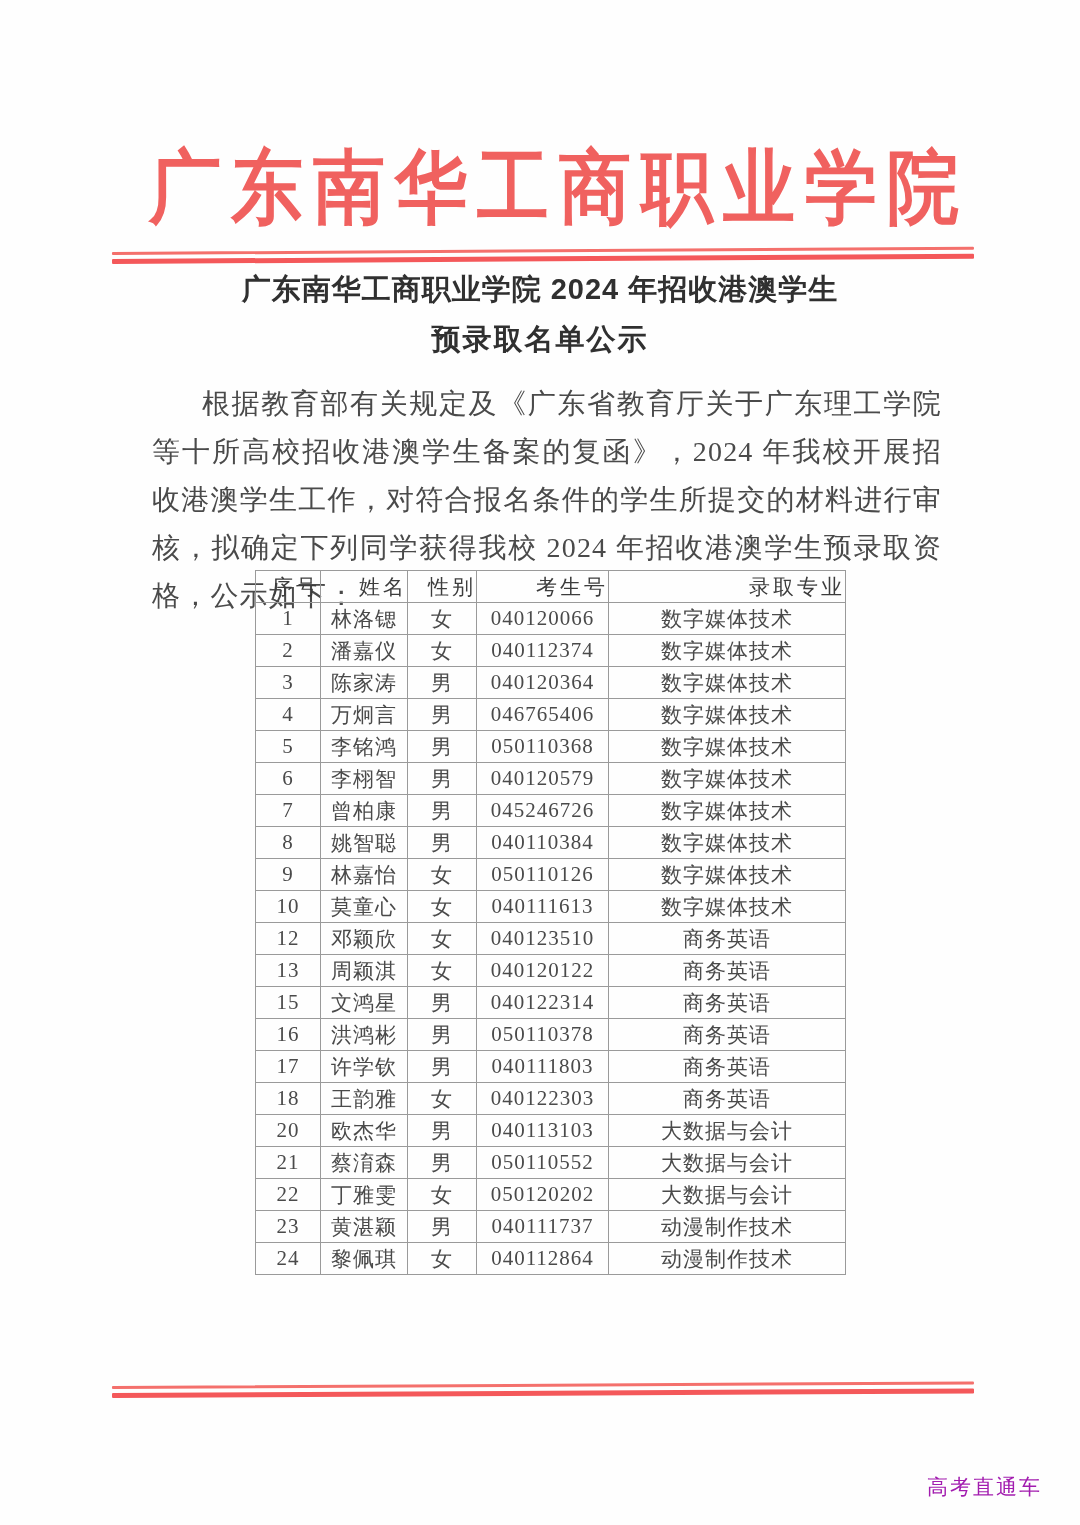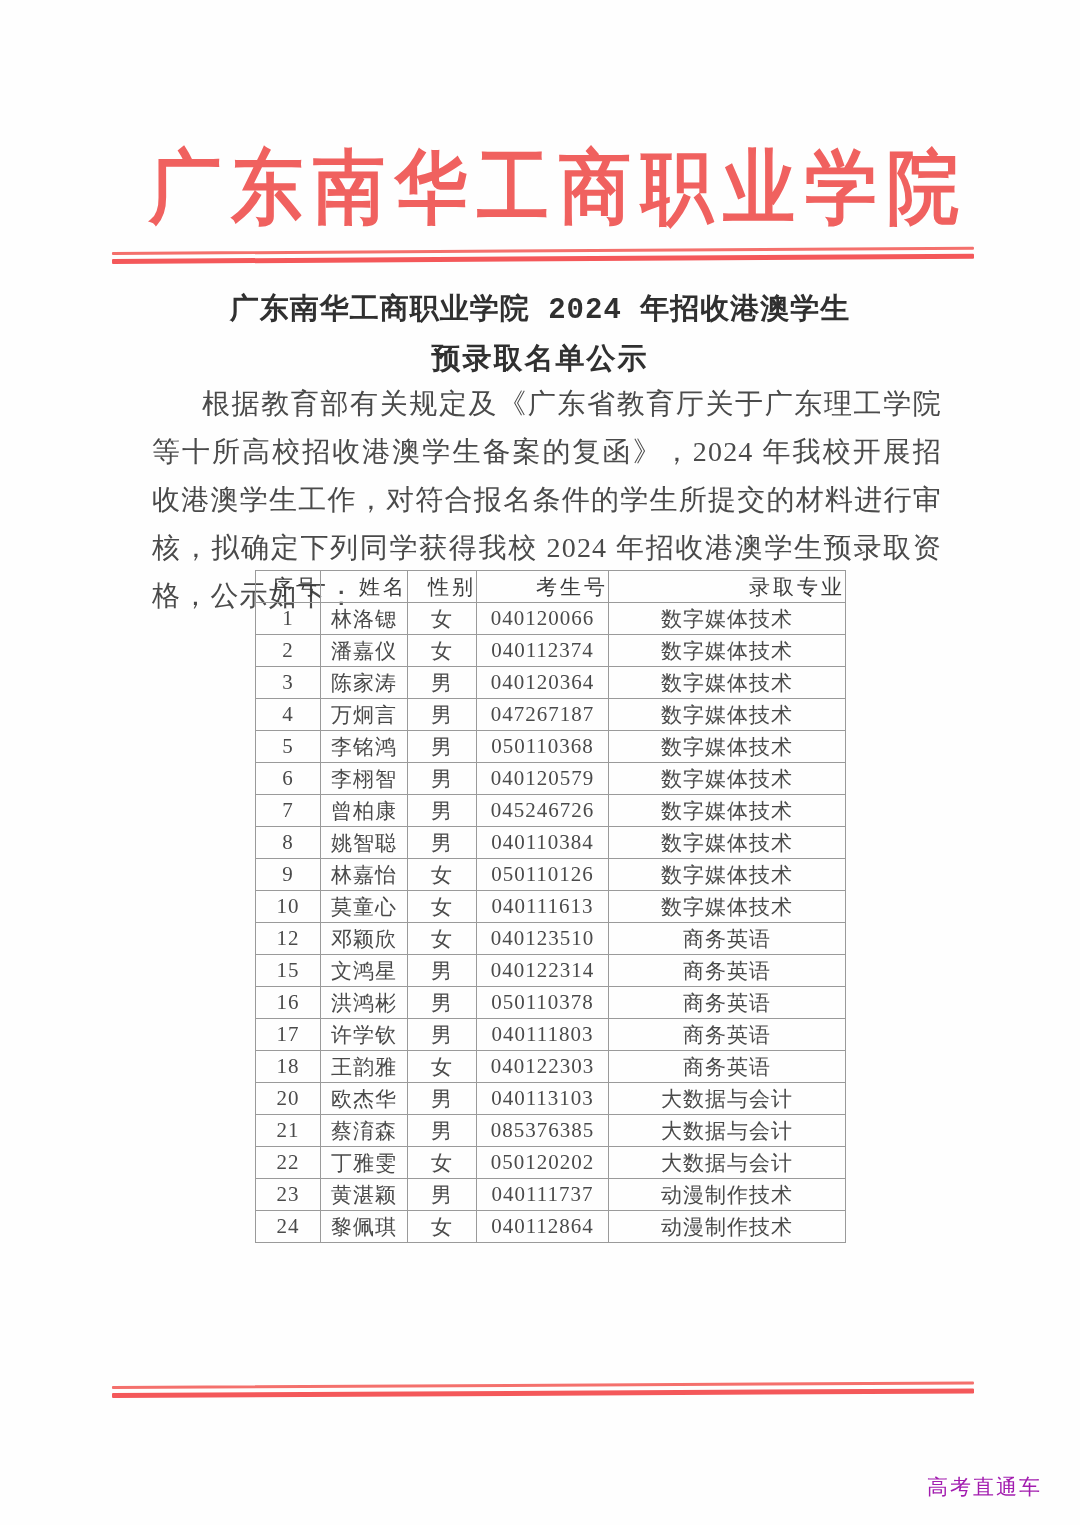--- a/index.html
+++ b/index.html
@@ -70,28 +70,28 @@
     height: 5px;
     background: #f4585a;
     border-radius: 1px;
   }
 
   
   .doc-title {
     position: absolute;
     left: 150px;
     width: 780px;
-    top: 286px;
+    top: 264px;
     text-align: center;
     font-size: 29px;
     font-weight: 700;
     color: #303030;
     line-height: 50px;
     letter-spacing: 1px;
-    font-family: Liberation Mono, monospace;
+    font-family: Liberation Sans, sans-serif;
   }
   .doc-title .line2 { letter-spacing: 2px; }
 
   
   .body-text {
     position: absolute;
     left: 152px;
     width: 790px;
     top: 380px;
     font-size: 28px;
@@ -214,21 +214,21 @@
             <td class="c-no">3</td>
             <td class="c-name">陈家涛</td>
             <td class="c-sex">男</td>
             <td class="c-exam">040120364</td>
             <td class="c-major">数字媒体技术</td>
           </tr>
           <tr>
             <td class="c-no">4</td>
             <td class="c-name">万炯言</td>
             <td class="c-sex">男</td>
-            <td class="c-exam">047267187</td>
+            <td class="c-exam">046765406</td>
             <td class="c-major">数字媒体技术</td>
           </tr>
           <tr>
             <td class="c-no">5</td>
             <td class="c-name">李铭鸿</td>
             <td class="c-sex">男</td>
             <td class="c-exam">050110368</td>
             <td class="c-major">数字媒体技术</td>
           </tr>
           <tr>
@@ -267,20 +267,27 @@
             <td class="c-major">数字媒体技术</td>
           </tr>
           <tr>
             <td class="c-no">12</td>
             <td class="c-name">邓颖欣</td>
             <td class="c-sex">女</td>
             <td class="c-exam">040123510</td>
             <td class="c-major">商务英语</td>
           </tr>
           <tr>
+            <td class="c-no">13</td>
+            <td class="c-name">周颖淇</td>
+            <td class="c-sex">女</td>
+            <td class="c-exam">040120122</td>
+            <td class="c-major">商务英语</td>
+          </tr>
+          <tr>
             <td class="c-no">15</td>
             <td class="c-name">文鸿星</td>
             <td class="c-sex">男</td>
             <td class="c-exam">040122314</td>
             <td class="c-major">商务英语</td>
           </tr>
           <tr>
             <td class="c-no">16</td>
             <td class="c-name">洪鸿彬</td>
             <td class="c-sex">男</td>
@@ -305,21 +312,21 @@
             <td class="c-no">20</td>
             <td class="c-name">欧杰华</td>
             <td class="c-sex">男</td>
             <td class="c-exam">040113103</td>
             <td class="c-major">大数据与会计</td>
           </tr>
           <tr>
             <td class="c-no">21</td>
             <td class="c-name">蔡淯森</td>
             <td class="c-sex">男</td>
-            <td class="c-exam">085376385</td>
+            <td class="c-exam">050110552</td>
             <td class="c-major">大数据与会计</td>
           </tr>
           <tr>
             <td class="c-no">22</td>
             <td class="c-name">丁雅雯</td>
             <td class="c-sex">女</td>
             <td class="c-exam">050120202</td>
             <td class="c-major">大数据与会计</td>
           </tr>
           <tr>

